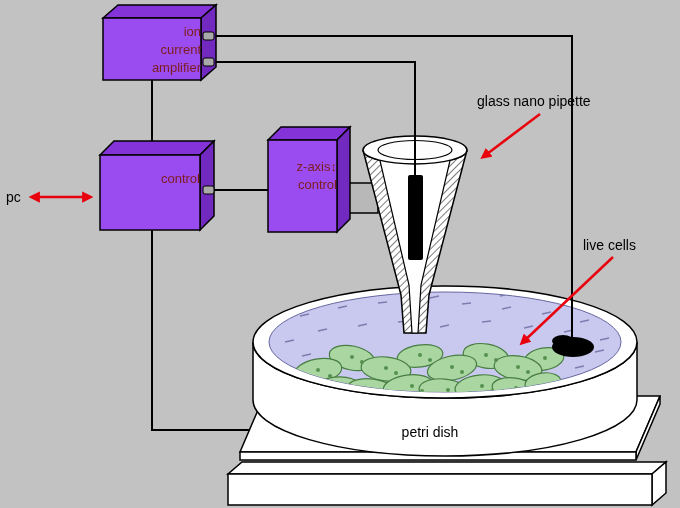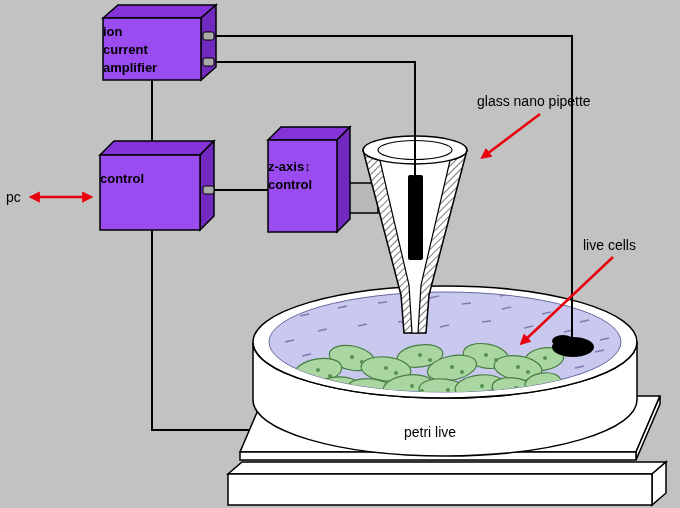--- a/index.html
+++ b/index.html
@@ -12,25 +12,24 @@
   }
   #diagram-svg{position:absolute;left:0;top:0;}
   .lbl{
     position:absolute;
     color:#000;
     font-size:14px;
     white-space:nowrap;
   }
   .box-label{
     position:absolute;
-    color:#000000;
+    color:#7f1d1d;
     font-size:13px;
     line-height:1.4;
-    text-align:left;
-    font-weight:bold;
+    text-align:right;
   }
   .box-label div{white-space:nowrap;}
   .center{text-align:center;white-space:normal;}
 </style>
 </head>
 <body>
 
 <div id="stage">
 
 <svg id="diagram-svg" width="680" height="508" viewBox="0 0 680 508">
@@ -208,15 +207,15 @@
 </div>
 
 <div class="box-label" style="left:268px;top:158px;width:69px;">
   <div><span>z-axis</span><span>↕</span></div>
   <div>control</div>
 </div>
 
 <div class="lbl" style="left:6px;top:189px;">pc</div>
 <div class="lbl" style="left:477px;top:93px;text-align:right;">glass nano pipette</div>
 <div class="lbl" style="left:583px;top:237px;">live cells</div>
-<div class="lbl center" style="left:330px;top:424px;width:200px;">petri live</div>
+<div class="lbl center" style="left:330px;top:424px;width:200px;">petri dish</div>
 
 </div>
 
 </body></html>

